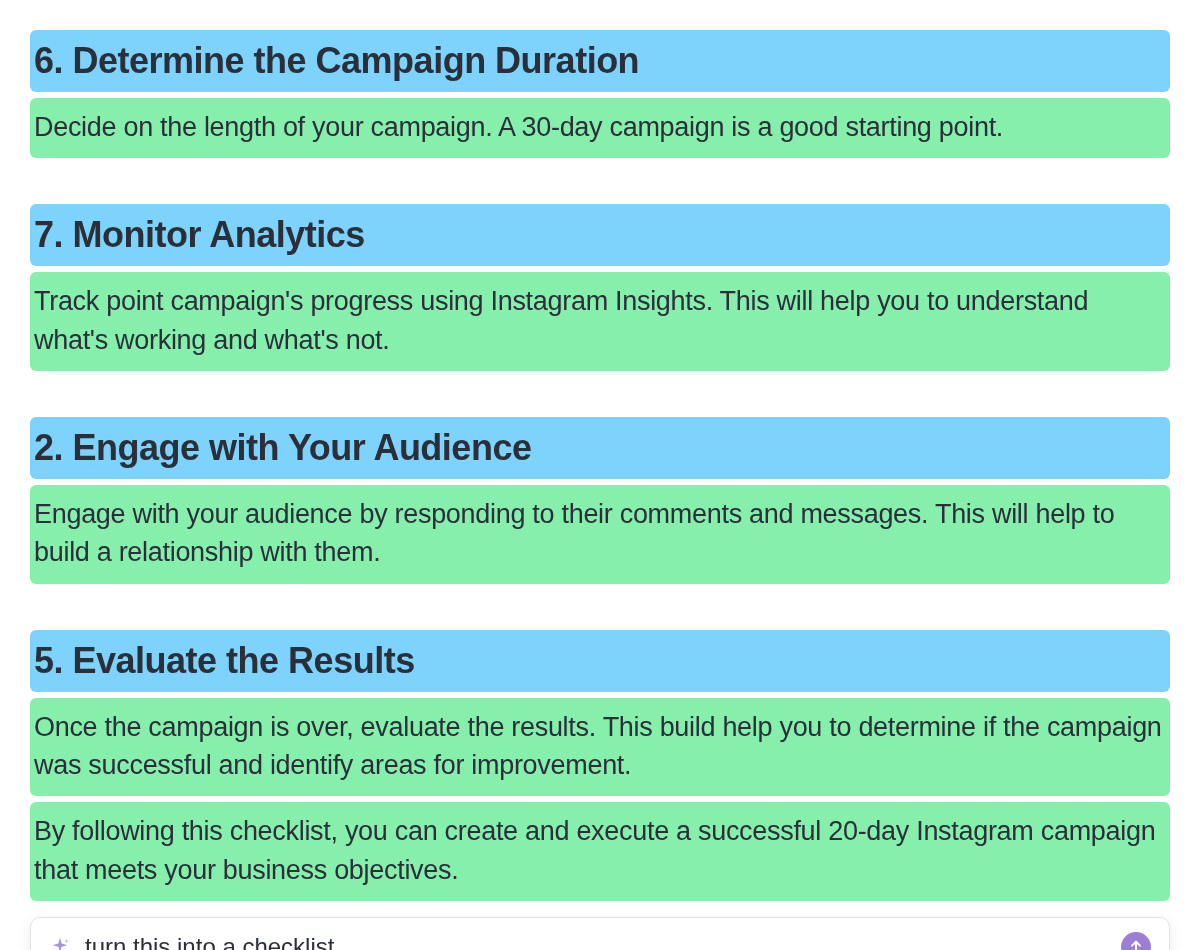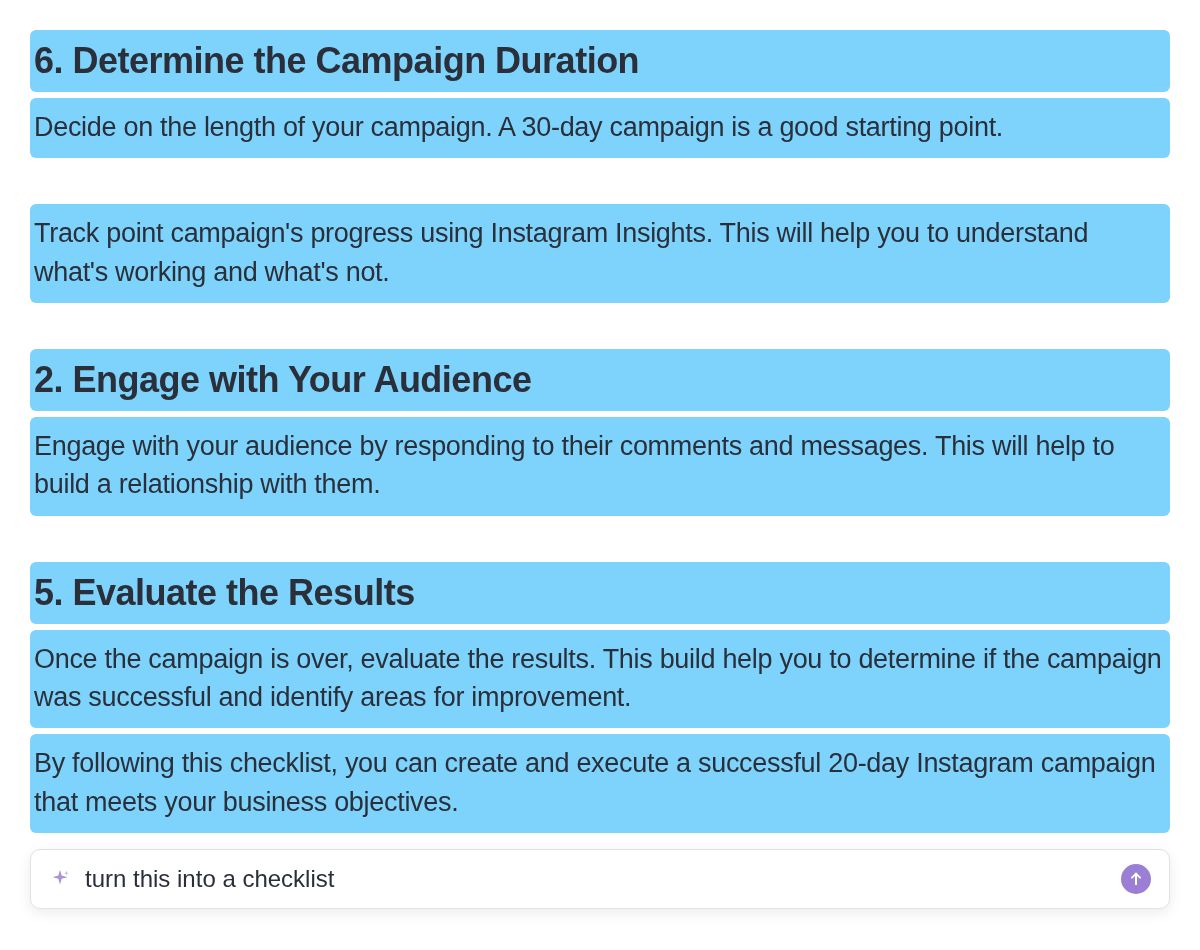--- a/index.html
+++ b/index.html
@@ -18,21 +18,21 @@
     background: #7dd3fc;
     border-radius: 6px;
     padding: 10px 4px 10px 4px;
     font-size: 36px;
     font-weight: 700;
     color: #2a2f3a;
     letter-spacing: -0.5px;
     margin-bottom: 6px;
   }
   .section-body {
-    background: #7dd3fc;
+    background: #86efac;
     border-radius: 6px;
     padding: 10px 4px 12px 4px;
     font-size: 27px;
     line-height: 1.42;
     color: #2a2f3a;
     letter-spacing: -0.3px;
     margin-bottom: 6px;
   }
   .section-gap {
     height: 40px;
@@ -76,20 +76,21 @@
 </style>
 </head>
 <body>
 
 <div class="page">
 
   <h2 class="section-heading">6. Determine the Campaign Duration</h2>
   <div class="section-body">Decide on the length of your campaign. A 30-day campaign is a good starting point.</div>
   <div class="section-gap"></div>
 
+  <h2 class="section-heading">7. Monitor Analytics</h2>
   <div class="section-body">Track point campaign's progress using Instagram Insights. This will help you to understand what's working and what's not.</div>
   <div class="section-gap"></div>
 
   <h2 class="section-heading">2. Engage with Your Audience</h2>
   <div class="section-body">Engage with your audience by responding to their comments and messages. This will help to build a relationship with them.</div>
   <div class="section-gap"></div>
 
   <h2 class="section-heading">5. Evaluate the Results</h2>
   <div class="section-body">Once the campaign is over, evaluate the results. This build help you to determine if the campaign was successful and identify areas for improvement.</div>
 

